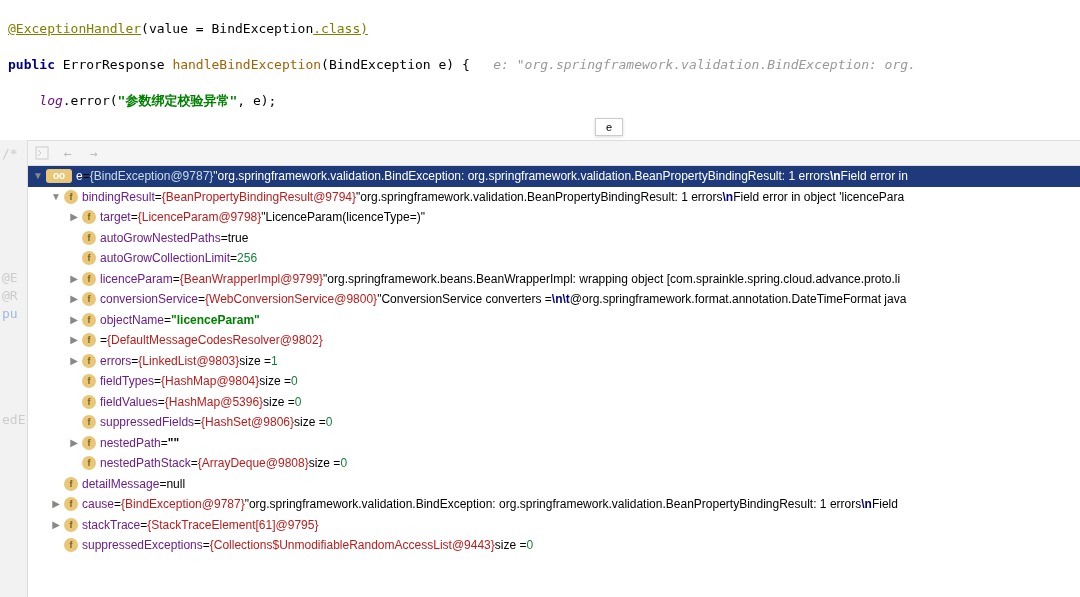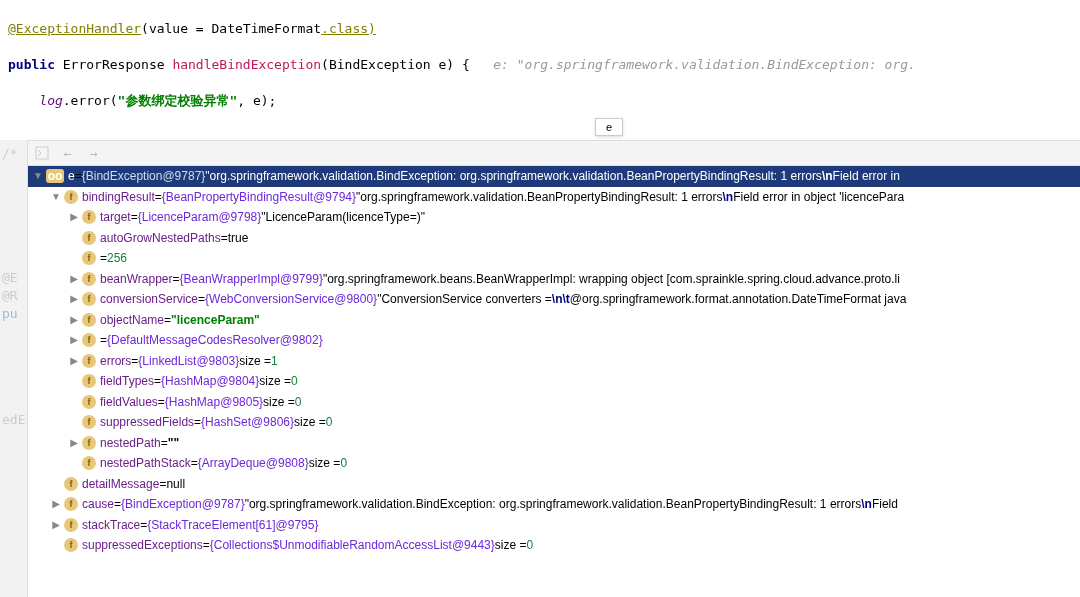--- a/index.html
+++ b/index.html
@@ -120,44 +120,44 @@
   font-size: 9px;
   font-weight: bold;
   margin: 0 4px 0 2px;
   flex-shrink: 0;
   font-family: sans-serif;
 }
 .badge.oo {
   border-radius: 3px;
   background: #d85a5a;
   color: #fff;
-  width: 18px;
-  font-size: 12px;
+  width: 26px;
+  font-size: 10px;
 }
 .selected .badge { background: #e8c878; }
 .field-name { color: #6a1e8a; }
 .selected .field-name { color: #fff; }
-.type-ref { color: #6d28d9; }
+.type-ref { color: #b91c1c; }
 .selected .type-ref { color: #cde; }
 .val-str { color: #000; }
 .val-bold { color: #000; font-weight: bold; }
 .val-green { color: #008000; font-weight: bold; }
 .val-num { color: #15803d; }
 .val-escape { color: #000080; font-weight: bold; }
 .selected .val-escape { color: #fff; font-weight: bold; }
 .eq { color: #000; }
 .indent { display: inline-block; flex-shrink: 0; }
 .annot-faded { color: #ccc; position: absolute; left: 2px; font-family: monospace; font-size: 13px;}
 </style>
 </head>
 <body>
 
 <div class="code-area">
-<span class="line"><span class="kw-annotation">@ExceptionHandler</span><span>(value = DateTimeFormat</span><span class="kw-annotation">.class)</span></span>
-<span class="line"><span class="kw-public">public</span><span> ErrorResponse </span><span style="color:#be185d;">handleBindException</span><span>(BindException e) {   </span><span class="param-hint">e: "org.springframework.validation.BindException: org.</span></span>
+<span class="line"><span class="kw-annotation">@ExceptionHandler</span><span>(value = BindException</span><span class="kw-annotation">.class)</span></span>
+<span class="line"><span class="kw-public">public</span><span> ErrorResponse </span><span style="color:#a16207;">handleBindException</span><span>(BindException e) {   </span><span class="param-hint">e: "org.springframework.validation.BindException: org.</span></span>
 <span class="line"><span>    </span><span style="color:#660e7a;font-style:italic;">log</span><span>.error(</span><span class="string">"参数绑定校验异常"</span><span>, e);</span></span>
 <span class="line"> </span>
 <span class="line highlighted-line"><span class="kw-hl">return </span><span class="code-hl">wrapperBindingResult(e.getBindingResult());   </span><span class="string-hl">e: "org.springframework.validation.BindException: org.sprin</span></span>
 <span class="line">}</span>
 </div>
 
 <div class="tooltip-e">e</div>
 
 <div class="gutter-left">
   <div class="annot-faded" style="top:6px">/*</div>
@@ -218,29 +218,30 @@
   <span class="indent" style="width:48px"></span>
   <span class="badge">f</span>
   <span class="field-name">autoGrowNestedPaths</span>
   <span class="eq"> = </span>
   <span class="val-str">true</span>
 </div>
 
 <div class="tree-row">
   <span class="indent" style="width:48px"></span>
   <span class="badge">f</span>
+  <span class="field-name">autoGrowCollectionLimit</span>
   <span class="eq"> = </span>
   <span class="val-num">256</span>
 </div>
 
 <div class="tree-row">
   <span class="indent" style="width:36px"></span>
   <span class="arrow right"></span>
   <span class="badge">f</span>
-  <span class="field-name">beanWrapper</span>
+  <span class="field-name">licenceParam</span>
   <span class="eq"> = </span>
   <span class="type-ref">{BeanWrapperImpl@9799}</span>
   <span class="val-str"> "org.springframework.beans.BeanWrapperImpl: wrapping object [com.sprainkle.spring.cloud.advance.proto.li</span>
 </div>
 
 <div class="tree-row">
   <span class="indent" style="width:36px"></span>
   <span class="arrow right"></span>
   <span class="badge">f</span>
   <span class="field-name">conversionService</span>
@@ -287,21 +288,21 @@
   <span class="type-ref">{HashMap@9804}</span>
   <span class="val-str">  size = </span>
       <span class="val-num">0</span>
 </div>
 
 <div class="tree-row">
   <span class="indent" style="width:48px"></span>
   <span class="badge">f</span>
   <span class="field-name">fieldValues</span>
   <span class="eq"> = </span>
-  <span class="type-ref">{HashMap@9805}</span>
+  <span class="type-ref">{HashMap@5396}</span>
   <span class="val-str">  size = </span>
       <span class="val-num">0</span>
 </div>
 
 <div class="tree-row">
   <span class="indent" style="width:48px"></span>
   <span class="badge">f</span>
   <span class="field-name">suppressedFields</span>
   <span class="eq"> = </span>
   <span class="type-ref">{HashSet@9806}</span>

